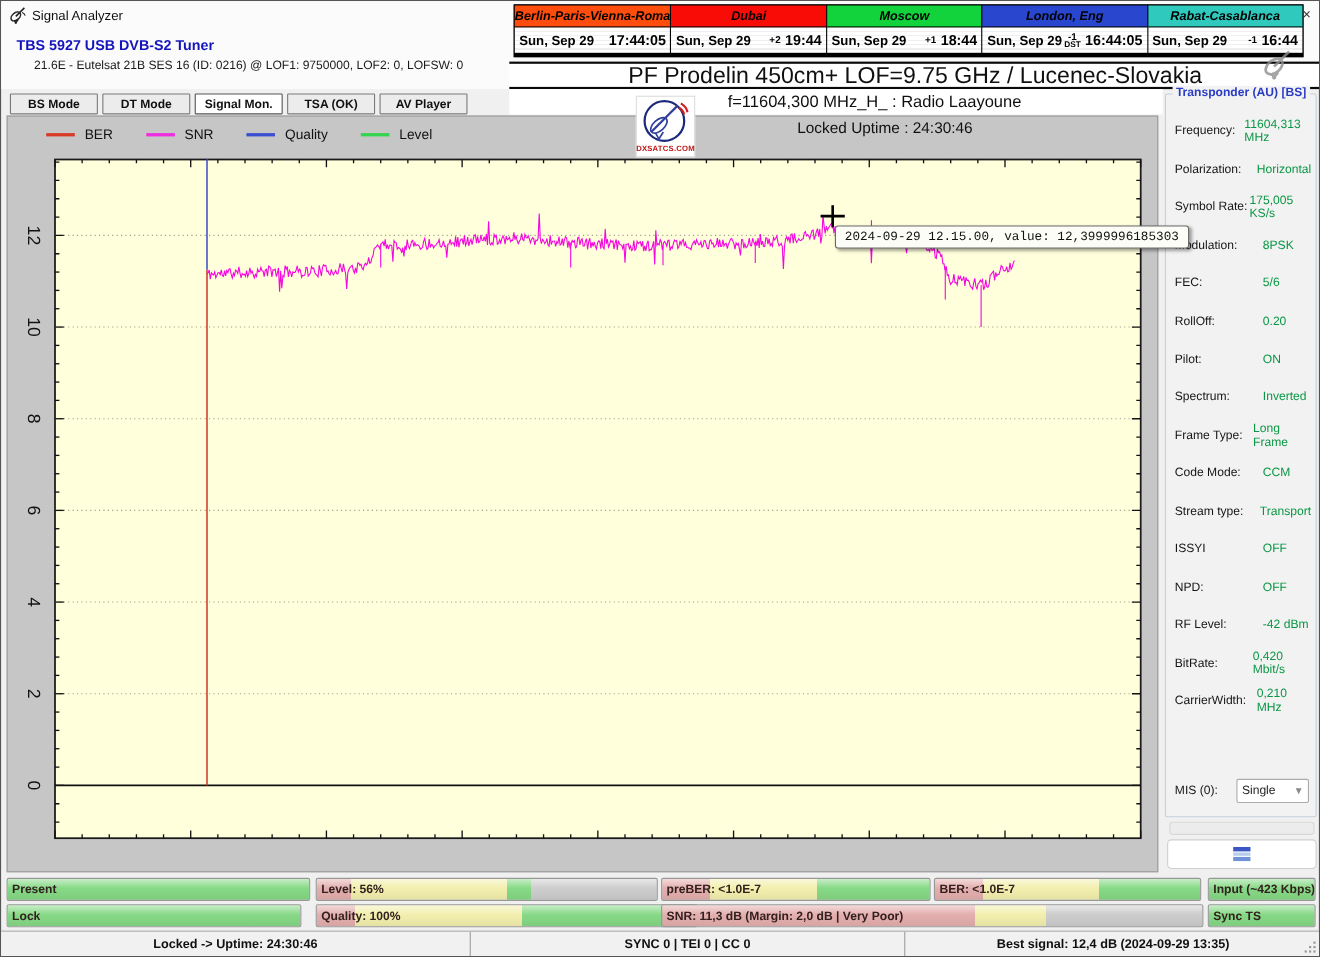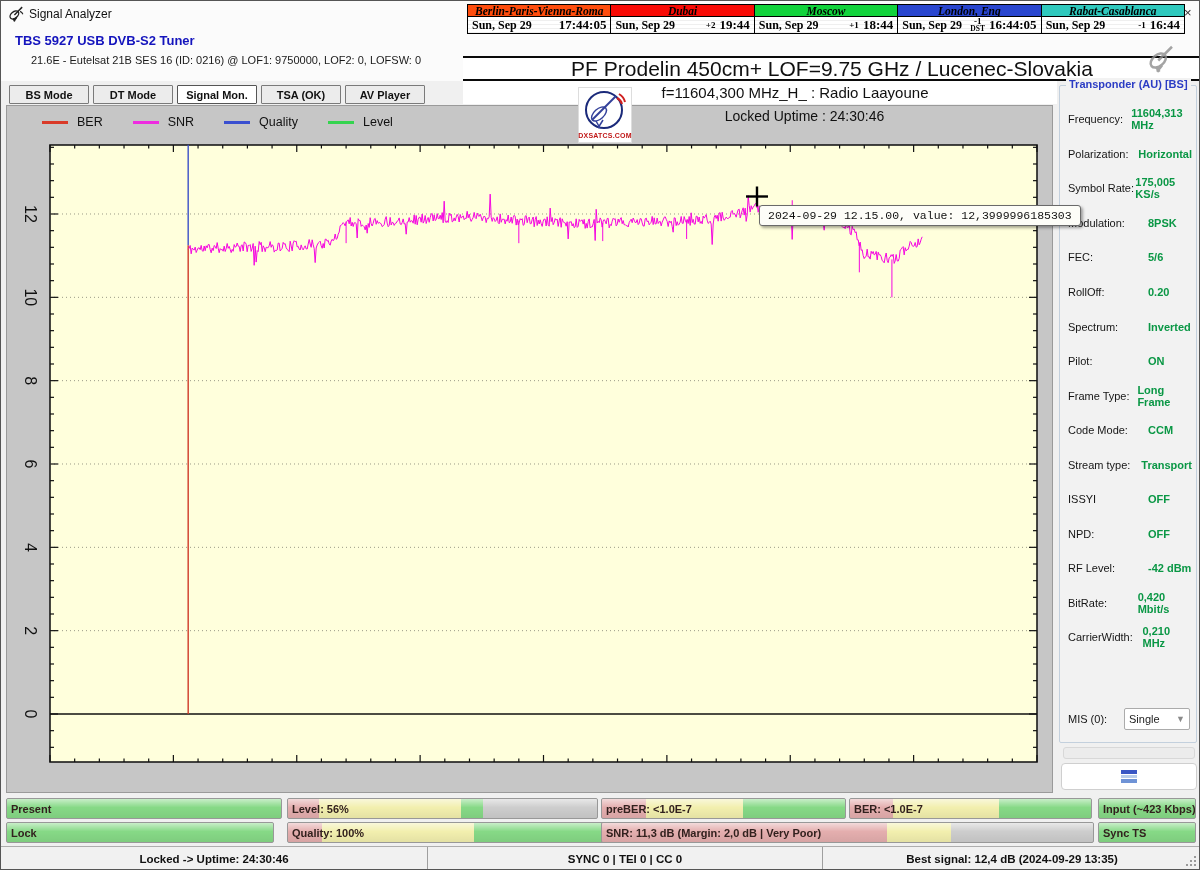--- a/index.html
+++ b/index.html
@@ -7,21 +7,21 @@
   .stage{position:relative;width:1200px;height:870px;background:#f0f0f0;
          font-family:"Liberation Sans",sans-serif;overflow:hidden;border:1px solid #555;}
   
   .topzone{position:absolute;left:0;top:0;width:1200px;height:80px;background:#fbfbfb;}
   .titlebar-text{position:absolute;left:28px;top:6px;font-size:12px;color:#111;}
   .app-icon{position:absolute;left:7px;top:4px;width:17px;height:17px;}
   .close-x{position:absolute;left:1183px;top:4px;font-size:13px;color:#333;cursor:default;}
   .tuner-title{position:absolute;left:14px;top:32px;font-size:13px;font-weight:bold;color:#1414bd;}
   .tuner-sub{position:absolute;left:30px;top:53px;font-size:11px;color:#1a1a1a;}
   
-  .clocks{position:absolute;left:466px;top:3px;width:718px;height:30px;display:flex;border:1px solid #000;background:#000;font-family:Liberation Serif, serif;}
+  .clocks{position:absolute;left:466px;top:3px;width:718px;height:48px;display:flex;border:1px solid #000;background:#000;}
   .clock{flex:1 1 0;display:flex;flex-direction:column;border-right:1px solid #000;}
   .clock:last-child{border-right:none;}
   .clock-head{height:20px;border-bottom:1px solid #000;display:flex;align-items:center;justify-content:center;
               font-style:italic;font-weight:bold;font-size:11.5px;color:#000;white-space:nowrap;overflow:hidden;}
   .clock-body{height:23px;background:repeating-linear-gradient(180deg,#ffffff 0 3px,#efefef 3px 4px);
               display:flex;align-items:center;padding:0 4px;}
   .clock-date{font-weight:bold;font-size:12px;color:#000;white-space:nowrap;}
   .clock-offwrap{margin-left:auto;text-align:center;line-height:1;padding:0 2px;}
   .clock-off{font-weight:bold;font-size:9px;color:#000;}
   .clock-offnote{font-size:7.5px;font-weight:bold;color:#000;margin-top:-1px;}
@@ -56,21 +56,21 @@
            border-radius:3px;box-shadow:2px 2px 3px rgba(0,0,0,.35);padding:3px 8px 0 8px;
            font-size:11.5px;color:#111;white-space:nowrap;z-index:20;font-family:Liberation Mono, monospace;}
   
   .tp-box{position:absolute;left:1058px;top:84px;width:138px;height:658px;border:1px solid #c3d0dd;
           border-radius:2px;background:#f2f2f2;}
   .tp-title{position:absolute;left:6px;top:-8px;background:#f2f2f2;padding:0 3px;
             font-size:11px;font-weight:bold;color:#2b3cc4;}
   .tp-rows{position:absolute;left:8px;top:16px;right:4px;}
   .tp-row{height:34.55px;display:flex;align-items:center;}
   .tp-label{width:80px;font-size:11px;color:#151515;}
-  .tp-value{font-size:11px;font-weight:bold;color:#0a9745;}
+  .tp-value{font-size:11px;font-weight:normal;color:#0a9745;}
   .mis-row{position:absolute;left:8px;top:622px;right:6px;display:flex;align-items:center;}
   .mis-label{width:56px;font-size:11px;color:#151515;}
   .mis-combo{margin-left:auto;width:66px;height:22px;background:#fff;border:1px solid #ababab;border-radius:2px;
              display:flex;align-items:center;font-size:11px;color:#222;padding:0 4px;cursor:default;}
   .mis-chevron{margin-left:auto;color:#8a8a8a;font-size:9px;}
   .flat-strip{position:absolute;left:1062px;top:746px;width:132px;height:12px;background:#ececec;
               border:1px solid #d8d8d8;border-radius:3px;}
   .panel-btn{position:absolute;left:1060px;top:762px;width:136px;height:27px;background:#fff;
              border:1px solid #cfcfcf;border-radius:4px;display:flex;align-items:center;justify-content:center;cursor:default;}
   
@@ -420,26 +420,26 @@
         </div>
         <div class="tp-row">
           <span class="tp-label">FEC:</span>
           <span class="tp-value">5/6</span>
         </div>
         <div class="tp-row">
           <span class="tp-label">RollOff:</span>
           <span class="tp-value">0.20</span>
         </div>
         <div class="tp-row">
+          <span class="tp-label">Pilot:</span>
+          <span class="tp-value">ON</span>
+        </div>
+        <div class="tp-row">
           <span class="tp-label">Spectrum:</span>
           <span class="tp-value">Inverted</span>
-        </div>
-        <div class="tp-row">
-          <span class="tp-label">Pilot:</span>
-          <span class="tp-value">ON</span>
         </div>
         <div class="tp-row">
           <span class="tp-label">Frame Type:</span>
           <span class="tp-value">Long Frame</span>
         </div>
         <div class="tp-row">
           <span class="tp-label">Code Mode:</span>
           <span class="tp-value">CCM</span>
         </div>
         <div class="tp-row">

